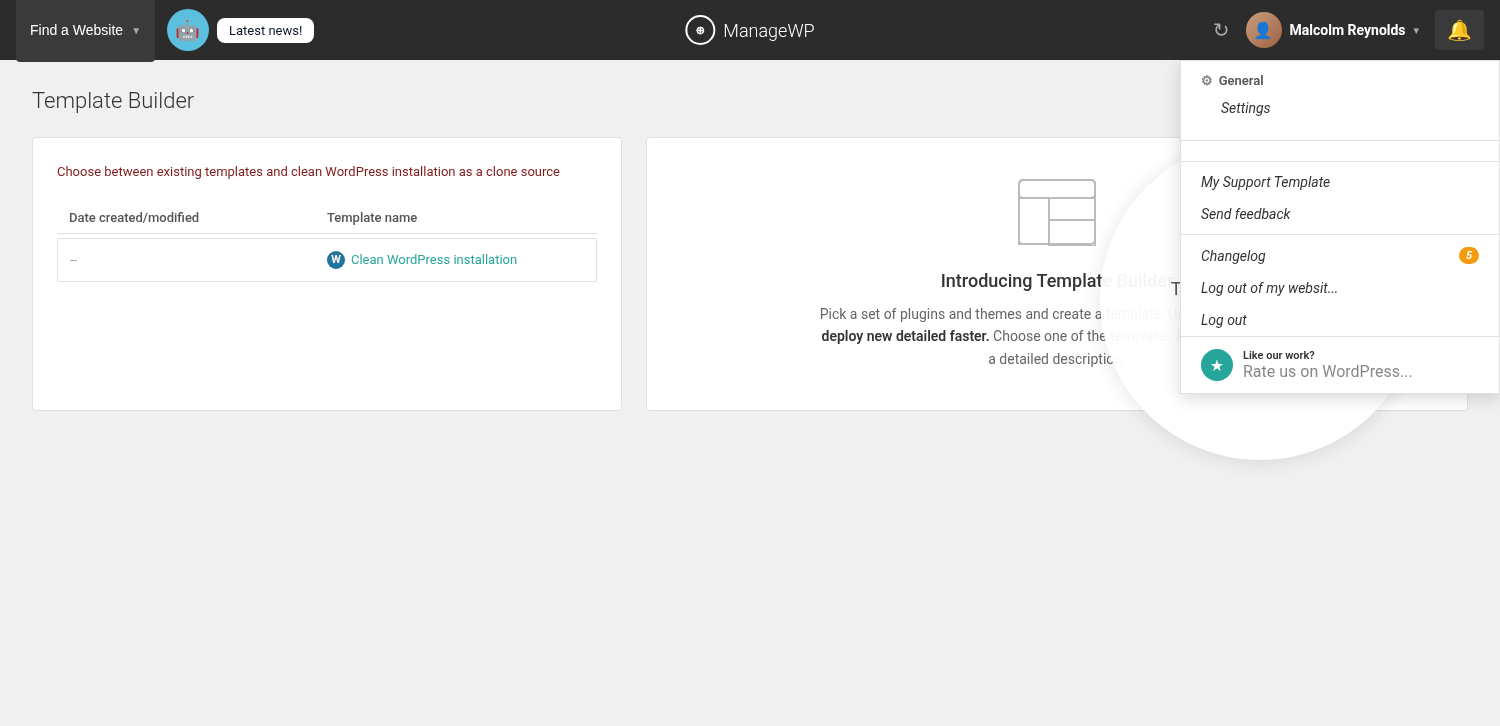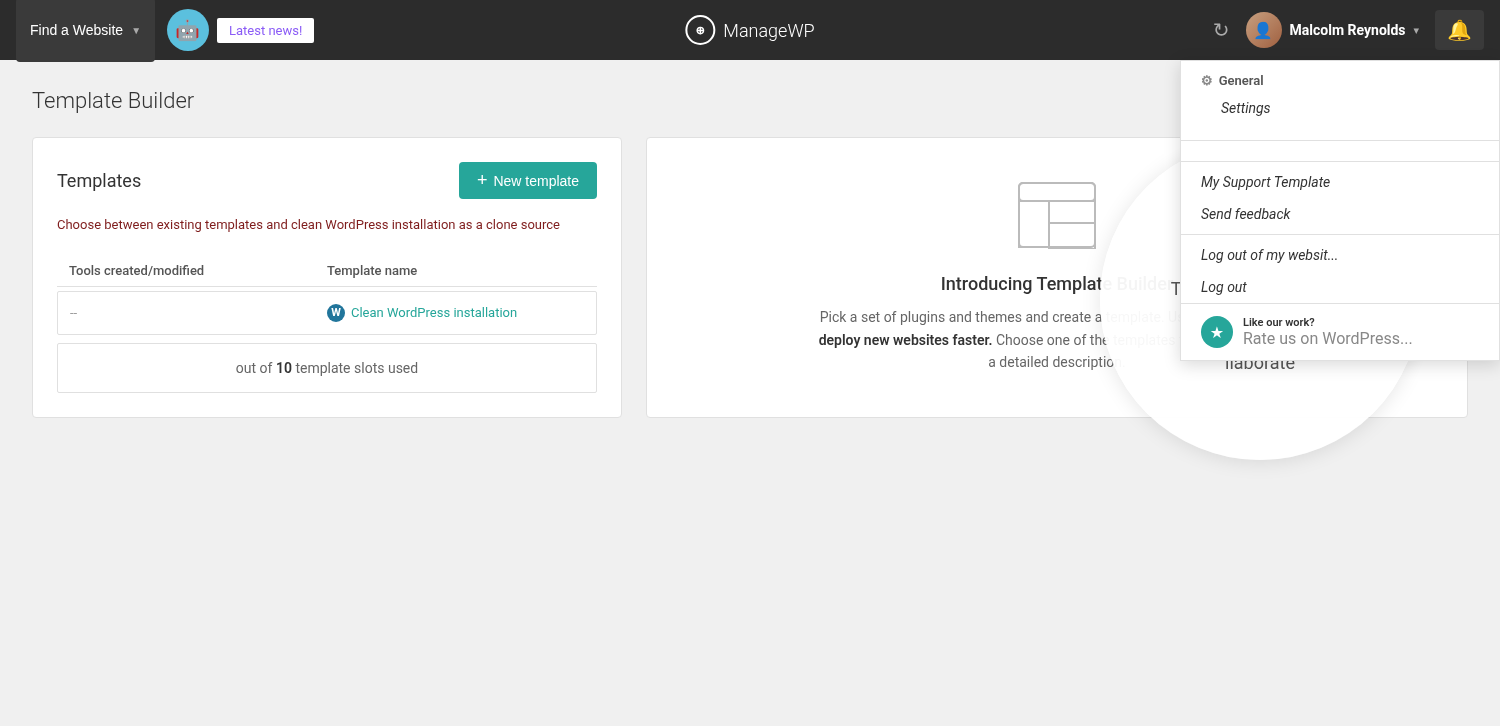--- a/index.html
+++ b/index.html
@@ -32,24 +32,24 @@
     .mascot-area { display: flex; align-items: center; }
     .mascot {
       width: 42px; height: 42px;
       background: #5bc0de;
       border-radius: 50%;
       display: flex; align-items: center; justify-content: center;
       font-size: 20px;
     }
     .latest-news-badge {
       background: #fff;
-      color: #8b5cf6;
+      color: #0f172a;
       font-size: 13px;
       padding: 5px 12px;
-      border-radius: 2px;
+      border-radius: 8px;
       margin-left: 8px;
     }
     .topnav-center {
       position: absolute; left: 50%; transform: translateX(-50%);
       display: flex; align-items: center; gap: 8px;
       color: #fff; font-size: 18px; font-weight: 300;
     }
     .logo-circle {
       width: 30px; height: 30px;
       border: 2px solid #fff;
@@ -276,59 +276,51 @@
     <button class="bell-btn">🔔</button>
   </div>
 </nav>
 
 <div class="main-content">
   <h1 class="page-title">Template Builder</h1>
 
   <div class="content-grid">
 
     <div class="card">
-      <div class="card-header">
-        <h2 class="card-title">Templates</h2>
-        <button class="new-template-btn">
-          <span class="plus">+</span>
-          <span>New template</span>
-        </button>
-      </div>
       <p class="card-desc">Choose between existing templates and clean WordPress installation as a clone source</p>
 
       <div class="table-header">
-        <span>Tools created/modified</span>
+        <span>Date created/modified</span>
         <span>Template name</span>
       </div>
 
       <div class="table-row">
         <span class="table-row-date">--</span>
         <span class="table-row-name">
           <span class="wp-icon">W</span>
           <span>Clean WordPress installation</span>
         </span>
       </div>
 
-      <div class="slots-info">out of <strong>10</strong> template slots used</div>
     </div>
 
     <div class="intro-card">
       <div class="intro-icon">
         <svg viewBox="0 0 80 68" fill="none" xmlns="http://www.w3.org/2000/svg">
           <rect x="2" y="2" width="76" height="64" rx="4" stroke="#bbb" stroke-width="2" fill="none"></rect>
           <rect x="2" y="2" width="76" height="18" rx="4" stroke="#bbb" stroke-width="2" fill="none"></rect>
           <rect x="2" y="20" width="30" height="46" stroke="#bbb" stroke-width="2" fill="none"></rect>
           <rect x="32" y="20" width="46" height="22" stroke="#bbb" stroke-width="2" fill="none"></rect>
           <rect x="32" y="42" width="46" height="26" rx="0" stroke="#bbb" stroke-width="2" fill="none"></rect>
         </svg>
       </div>
       <h3 class="intro-title">Introducing Template Builder</h3>
       <p class="intro-desc">
         <span>Pick a set of plugins and themes and create a template. Use that template to</span>
-        <strong>deploy new websites faster.</strong>
+        <strong>deploy new detailed faster.</strong>
         <span>Choose one of the templates from the list to see a detailed description.</span>
       </p>
     </div>
 
   </div>
 </div>
 
 <div class="dropdown-overlay">
   <div class="dropdown-section">
     <div class="dropdown-section-title">
@@ -349,20 +341,24 @@
   <div class="dropdown-item">
     <span>My Support Template</span>
   </div>
   <div class="dropdown-item">
     <span>Send feedback</span>
   </div>
 
   <div class="dropdown-divider"></div>
 
   <div class="dropdown-item">
+    <span>Changelog</span>
+    <span class="badge-count">5</span>
+  </div>
+  <div class="dropdown-item">
     <span>Log out of my websit...</span>
   </div>
   <div class="dropdown-item">
     <span>Log out</span>
   </div>
 
   <div class="like-area">
     <div class="star-icon">★</div>
     <div>
       <div class="like-text">Like our work?</div>

